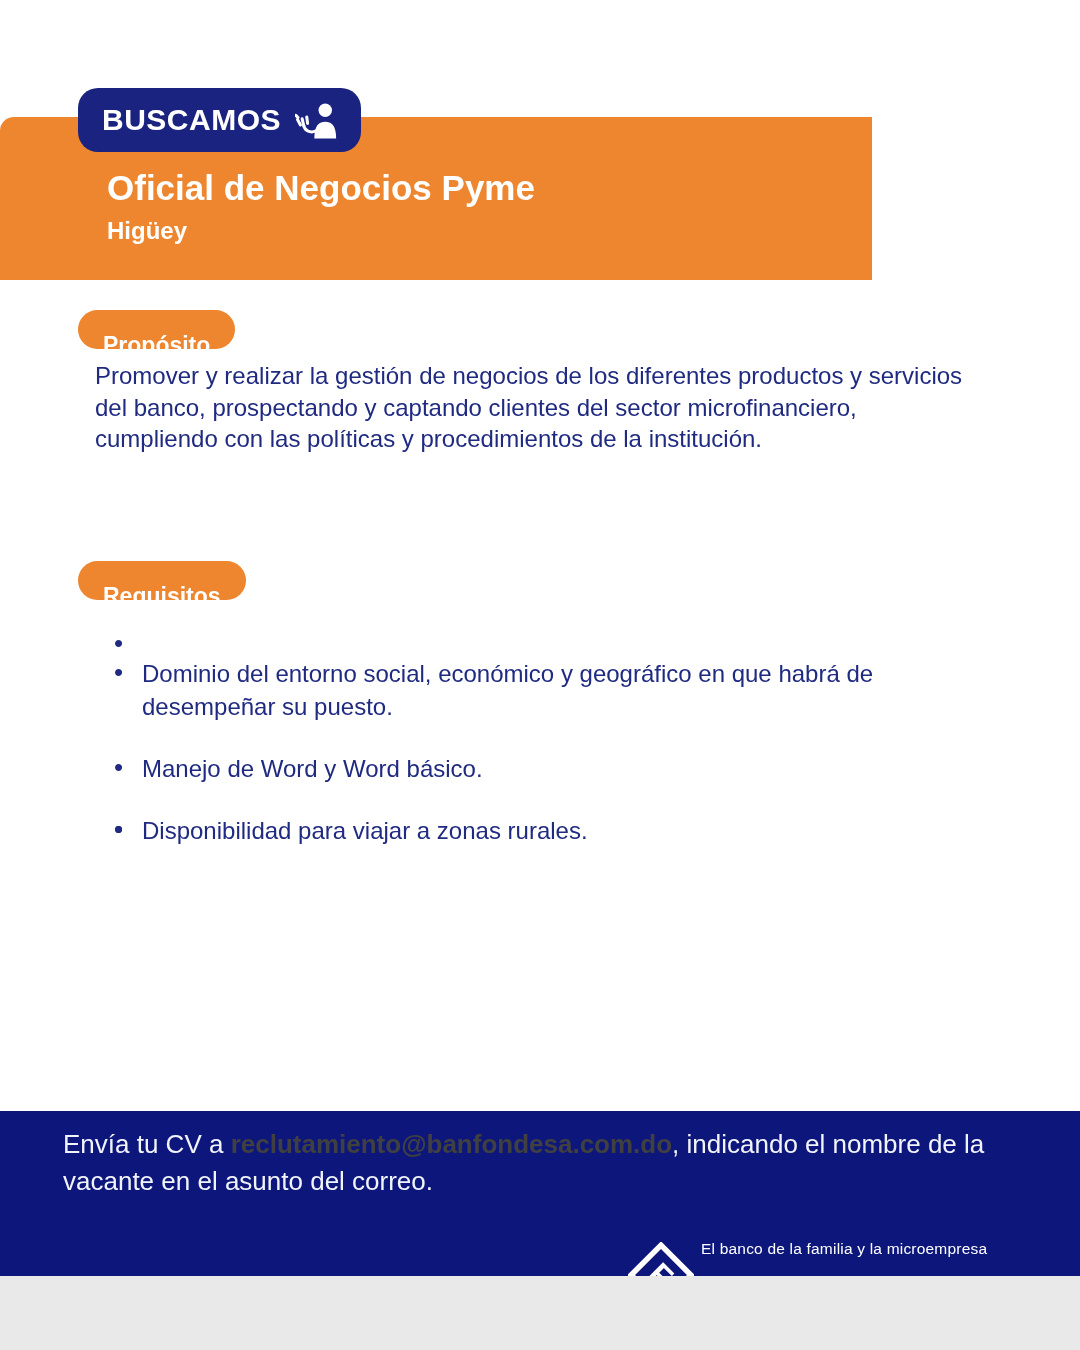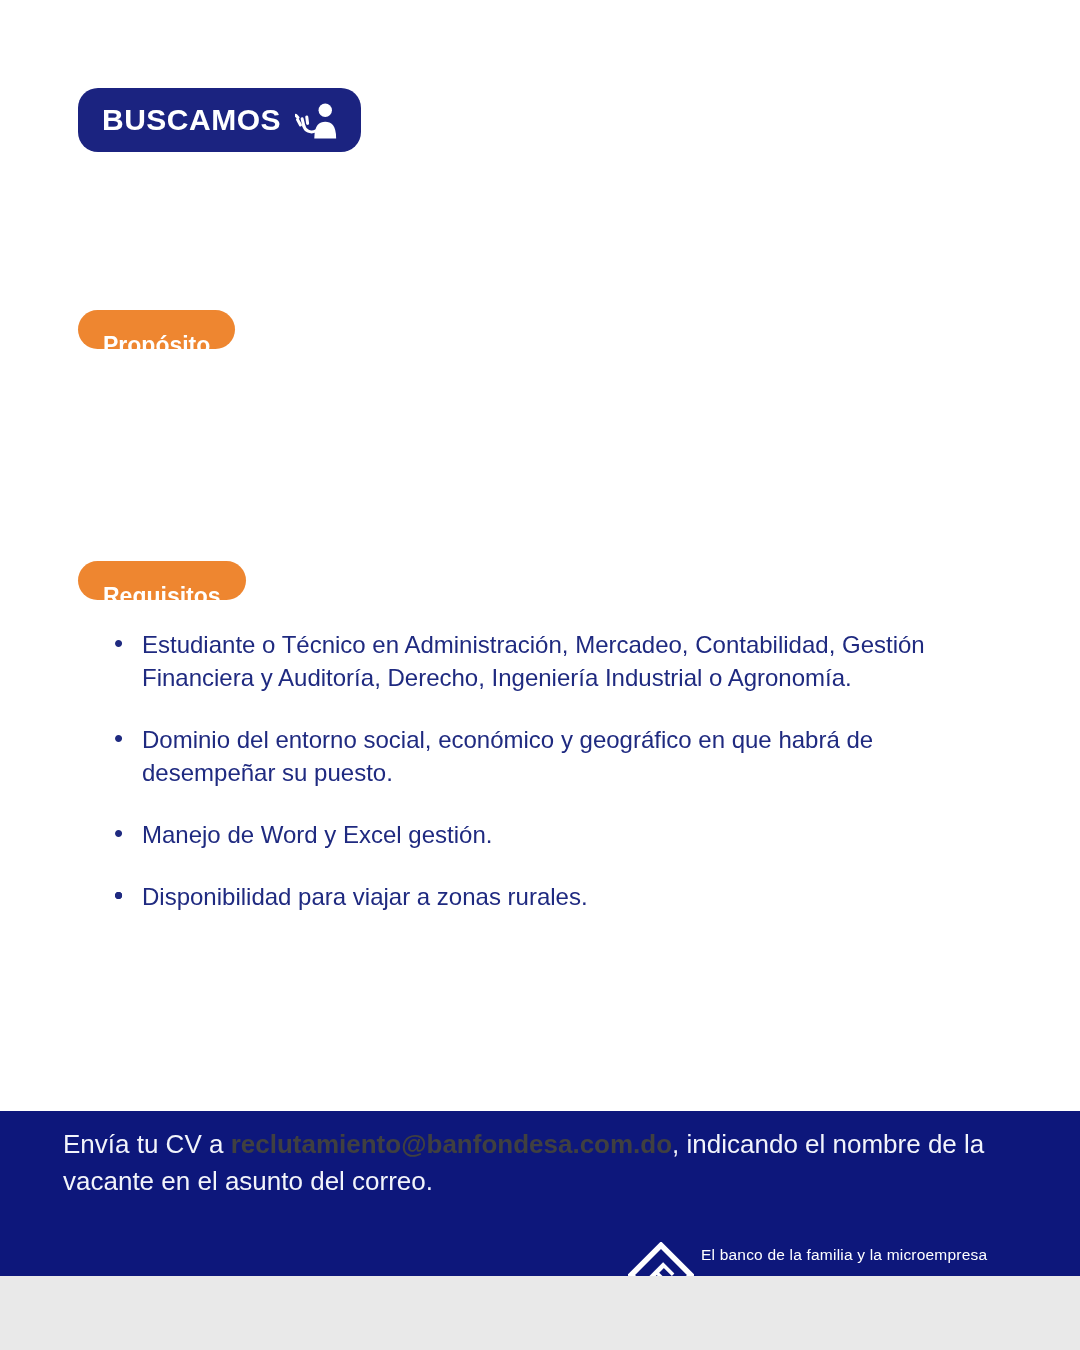--- a/index.html
+++ b/index.html
@@ -68,21 +68,21 @@
     display:flex; align-items:flex-start; gap:7px; color:#ffffff;
   }
   .logo-icon { margin-top:2px; }
   .logo-textcol { display:flex; flex-direction:column; align-items:flex-end; }
   .logo-word {
     font-size:43px; font-weight:bold; letter-spacing:-0.5px; line-height:1;
     padding-top:8px; white-space:nowrap; display:flex; align-items:flex-start;
   }
   .logo-reg { font-size:13px; font-weight:bold; margin-top:-2px; }
   .logo-tagline {
-    font-size:15.5px; letter-spacing:0.2px; margin-top:6px;
+    font-size:15.5px; letter-spacing:0.2px; margin-top:0;
     white-space:nowrap; text-align:right;
   }
 </style>
 </head>
 <body>
 
 <div class="canvas">
 
   <div class="buscamos-badge">
     <span>BUSCAMOS</span>
@@ -96,36 +96,40 @@
           <path d="M25 35 C 18 38 12 35 10.5 29"></path>
           <path d="M10.5 29 l-2 -8.5"></path>
           <path d="M15 26 l-1 -7.5"></path>
           <path d="M6.5 28 l-3.5 -6.5"></path>
           <path d="M3.5 19 l-2.5 -2.5"></path>
         </g>
       </svg>
     </span>
   </div>
 
+  <div class="banner">
+    <div class="banner-title">Oficial de Negocios Pyme</div>
+    <div class="banner-location">Higüey</div>
+  </div>
 
   <div class="pill purpose">Propósito</div>
+  <p class="purpose-text">Promover y realizar la gestión de negocios de los diferentes productos y servicios del banco, prospectando y captando clientes del sector microfinanciero, cumpliendo con las políticas y procedimientos de la institución.</p>
 
   <div class="pill requisits">Requisitos</div>
   <ul class="req-list">
     <li>
       <span class="dot">•</span>
-      <span>Estudiante o Técnico en Administración, Mercadeo, Contabilidad, Gestión Financiera y Auditoría, Derecho, Ingeniería Industrial o Agronomía.</span>
     </li>
     <li>
       <span class="dot">•</span>
       <span>Dominio del entorno social, económico y geográfico en que habrá de desempeñar su puesto.</span>
     </li>
     <li>
       <span class="dot">•</span>
-      <span>Manejo de Word y Excel gestión.</span>
+      <span>Manejo de Word y Word básico.</span>
     </li>
     <li>
       <span class="dot">•</span>
     </li>
     <li>
       <span class="dot">•</span>
     </li>
     <li>
       <span class="dot">•</span>
       <span>Disponibilidad para viajar a zonas rurales.</span>

